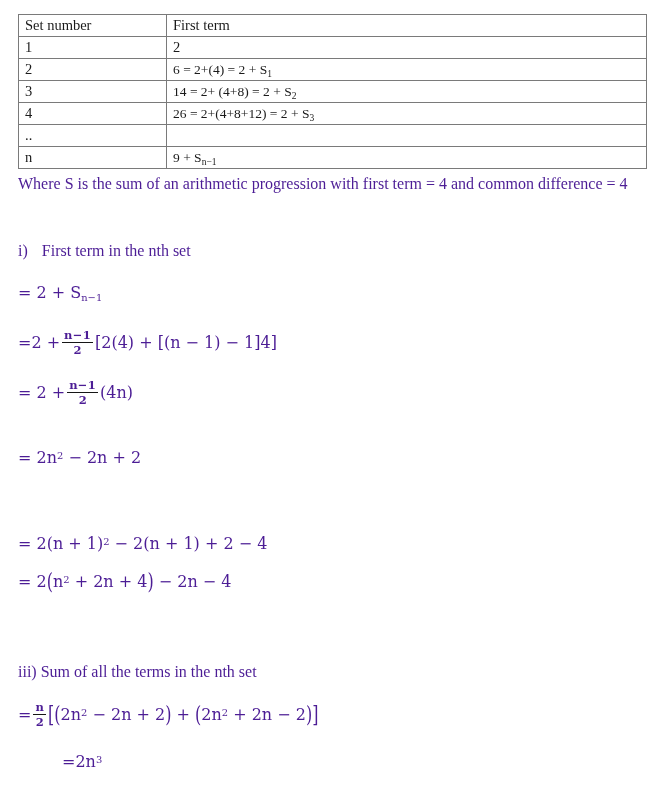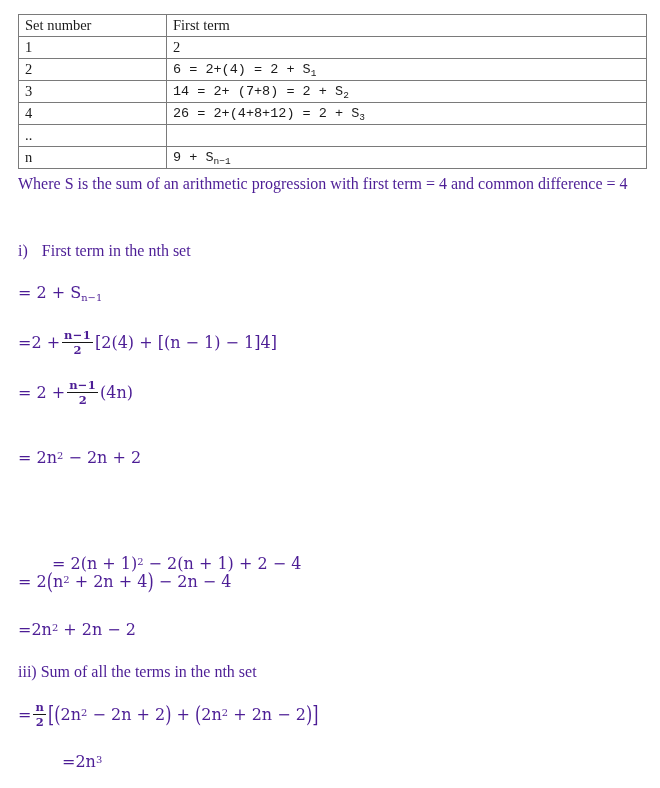--- a/index.html
+++ b/index.html
@@ -42,21 +42,21 @@
     padding: 2px 0 3px 6px;
     height: 16px;
     vertical-align: middle;
     white-space: nowrap;
     font-family: "Liberation Serif", "DejaVu Serif", serif;
   }
   table.setstable col.c1 { width: 148px; }
   table.setstable col.c2 { width: 480px; }
 
   .cellsub {
-    font-family: Liberation Mono, monospace;
+    font-family: Liberation Serif, serif;
     font-size: 13.5px;
   }
   .cellsub sub {
     font-size: 9.5px;
     vertical-align: baseline;
     position: relative;
     top: 3px;
   }
 
   
@@ -141,21 +141,21 @@
         <tr>
           <td>1</td>
           <td>2</td>
         </tr>
         <tr>
           <td>2</td>
           <td><span class="cellsub"><span>6 = 2+(4) = 2 + S</span><sub>1</sub></span></td>
         </tr>
         <tr>
           <td>3</td>
-          <td><span class="cellsub"><span>14 = 2+ (7+8) = 2 + S</span><sub>2</sub></span></td>
+          <td><span class="cellsub"><span>14 = 2+ (4+8) = 2 + S</span><sub>2</sub></span></td>
         </tr>
         <tr>
           <td>4</td>
           <td><span class="cellsub"><span>26 = 2+(4+8+12) = 2 + S</span><sub>3</sub></span></td>
         </tr>
         <tr>
           <td>..</td>
           <td></td>
         </tr>
         <tr>
@@ -185,31 +185,28 @@
 
   <div class="line" style="top:380px;">
     <span class="m"><span>= 2 +</span><span class="frac"><span class="num">n−1</span><span class="den">2</span></span><span>(4n)</span></span>
   </div>
 
   <div class="line" style="top:450px;">
     <span class="m"><span>= 2n</span><sup>2</sup><span> − 2n + 2</span></span>
   </div>
 
 
-  <div class="line" style="top:556px;margin-left:34px;">
+  <div class="line" style="top:536px;">
     <span class="m"><span>= 2(n + 1)</span><sup>2</sup><span> − 2(n + 1) + 2 − 4</span></span>
   </div>
 
   <div class="line" style="top:574px;">
     <span class="m"><span>= 2</span><span class="bigparen">(</span><span>n</span><sup>2</sup><span> + 2n + 4</span><span class="bigparen">)</span><span> − 2n − 4</span></span>
   </div>
 
-  <div class="line" style="top:622px;">
-    <span class="m"><span>=2n</span><sup>2</sup><span> + 2n − 2</span></span>
-  </div>
 
   <div class="line" style="top:664px;">iii) Sum of all the terms in the nth set</div>
 
   <div class="line" style="top:702px;">
     <span class="m"><span>=</span><span class="frac"><span class="num">n</span><span class="den">2</span></span><span class="bigparen">[</span><span class="bigparen">(</span><span>2n</span><sup>2</sup><span> − 2n + 2</span><span class="bigparen">)</span><span> + </span><span class="bigparen">(</span><span>2n</span><sup>2</sup><span> + 2n − 2</span><span class="bigparen">)</span><span class="bigparen">]</span></span>
   </div>
 
   <div class="line" style="top:754px;margin-left:44px;">
     <span class="m"><span>=2n</span><sup>3</sup></span>
   </div>

